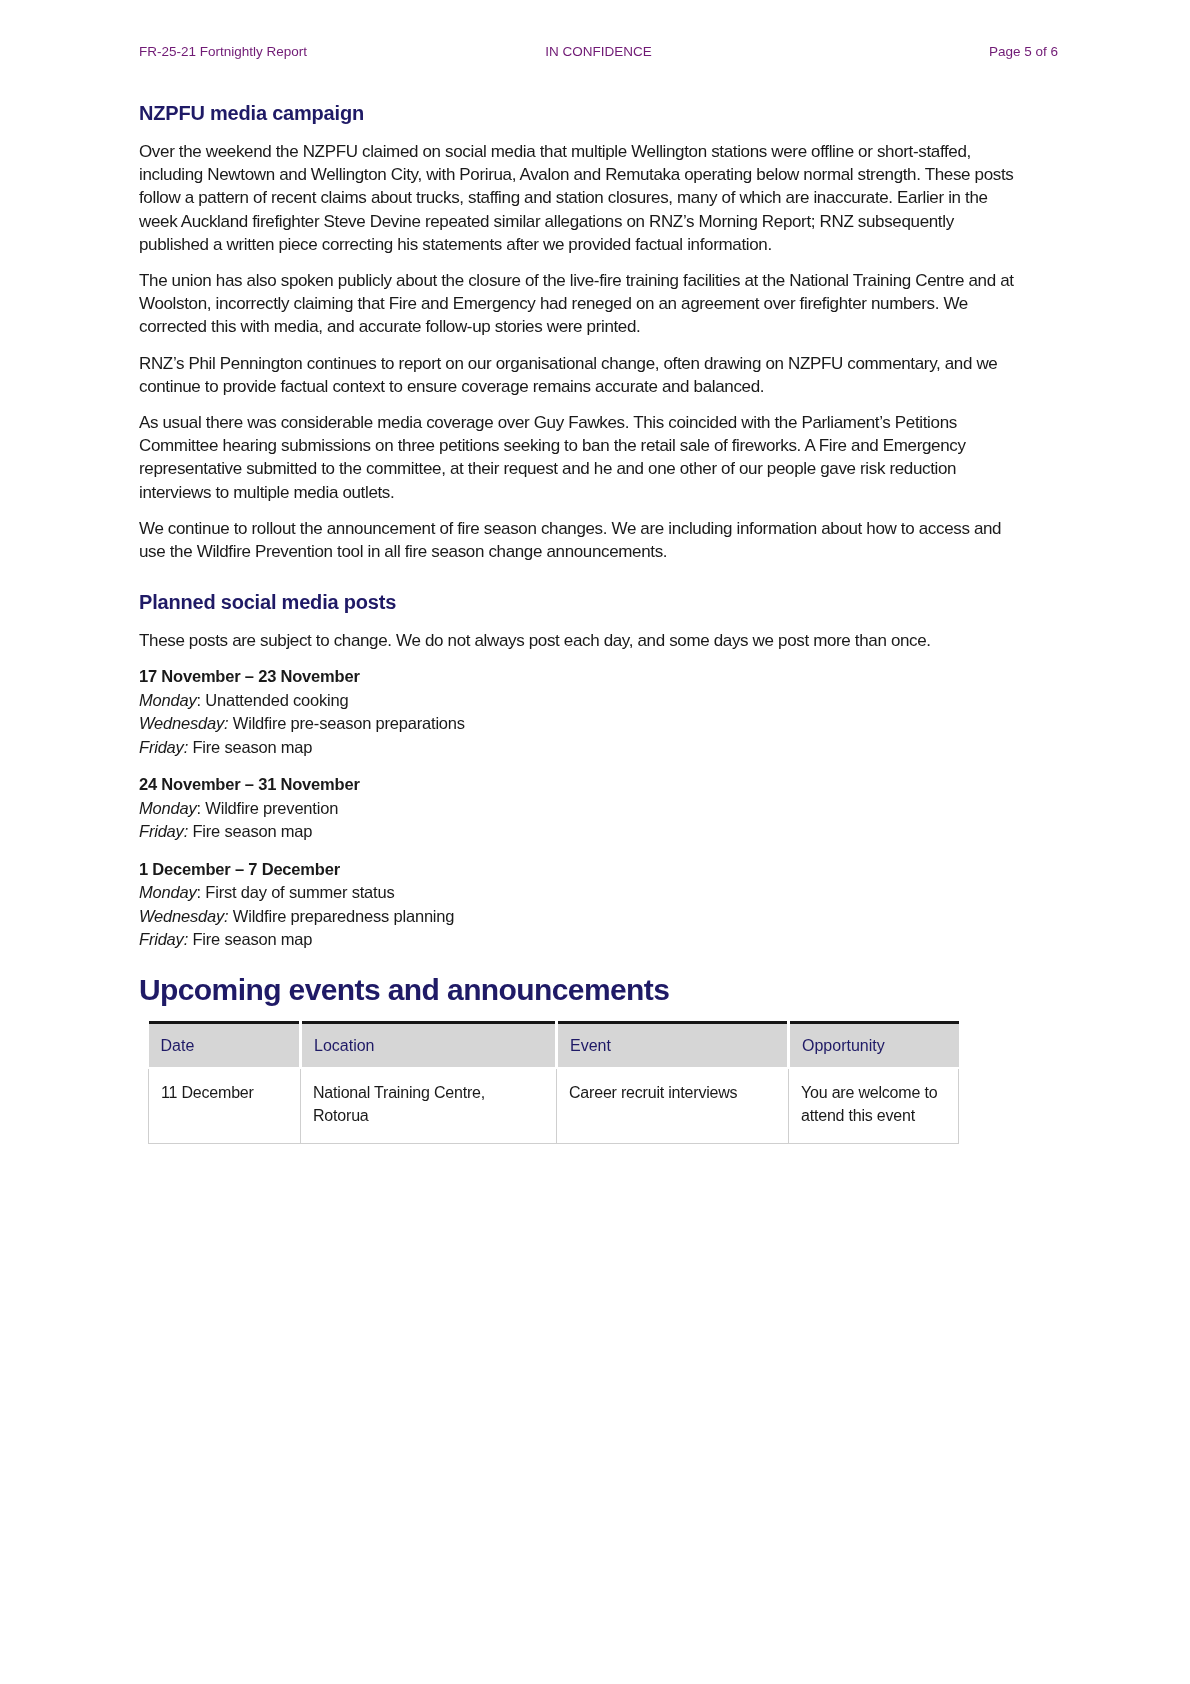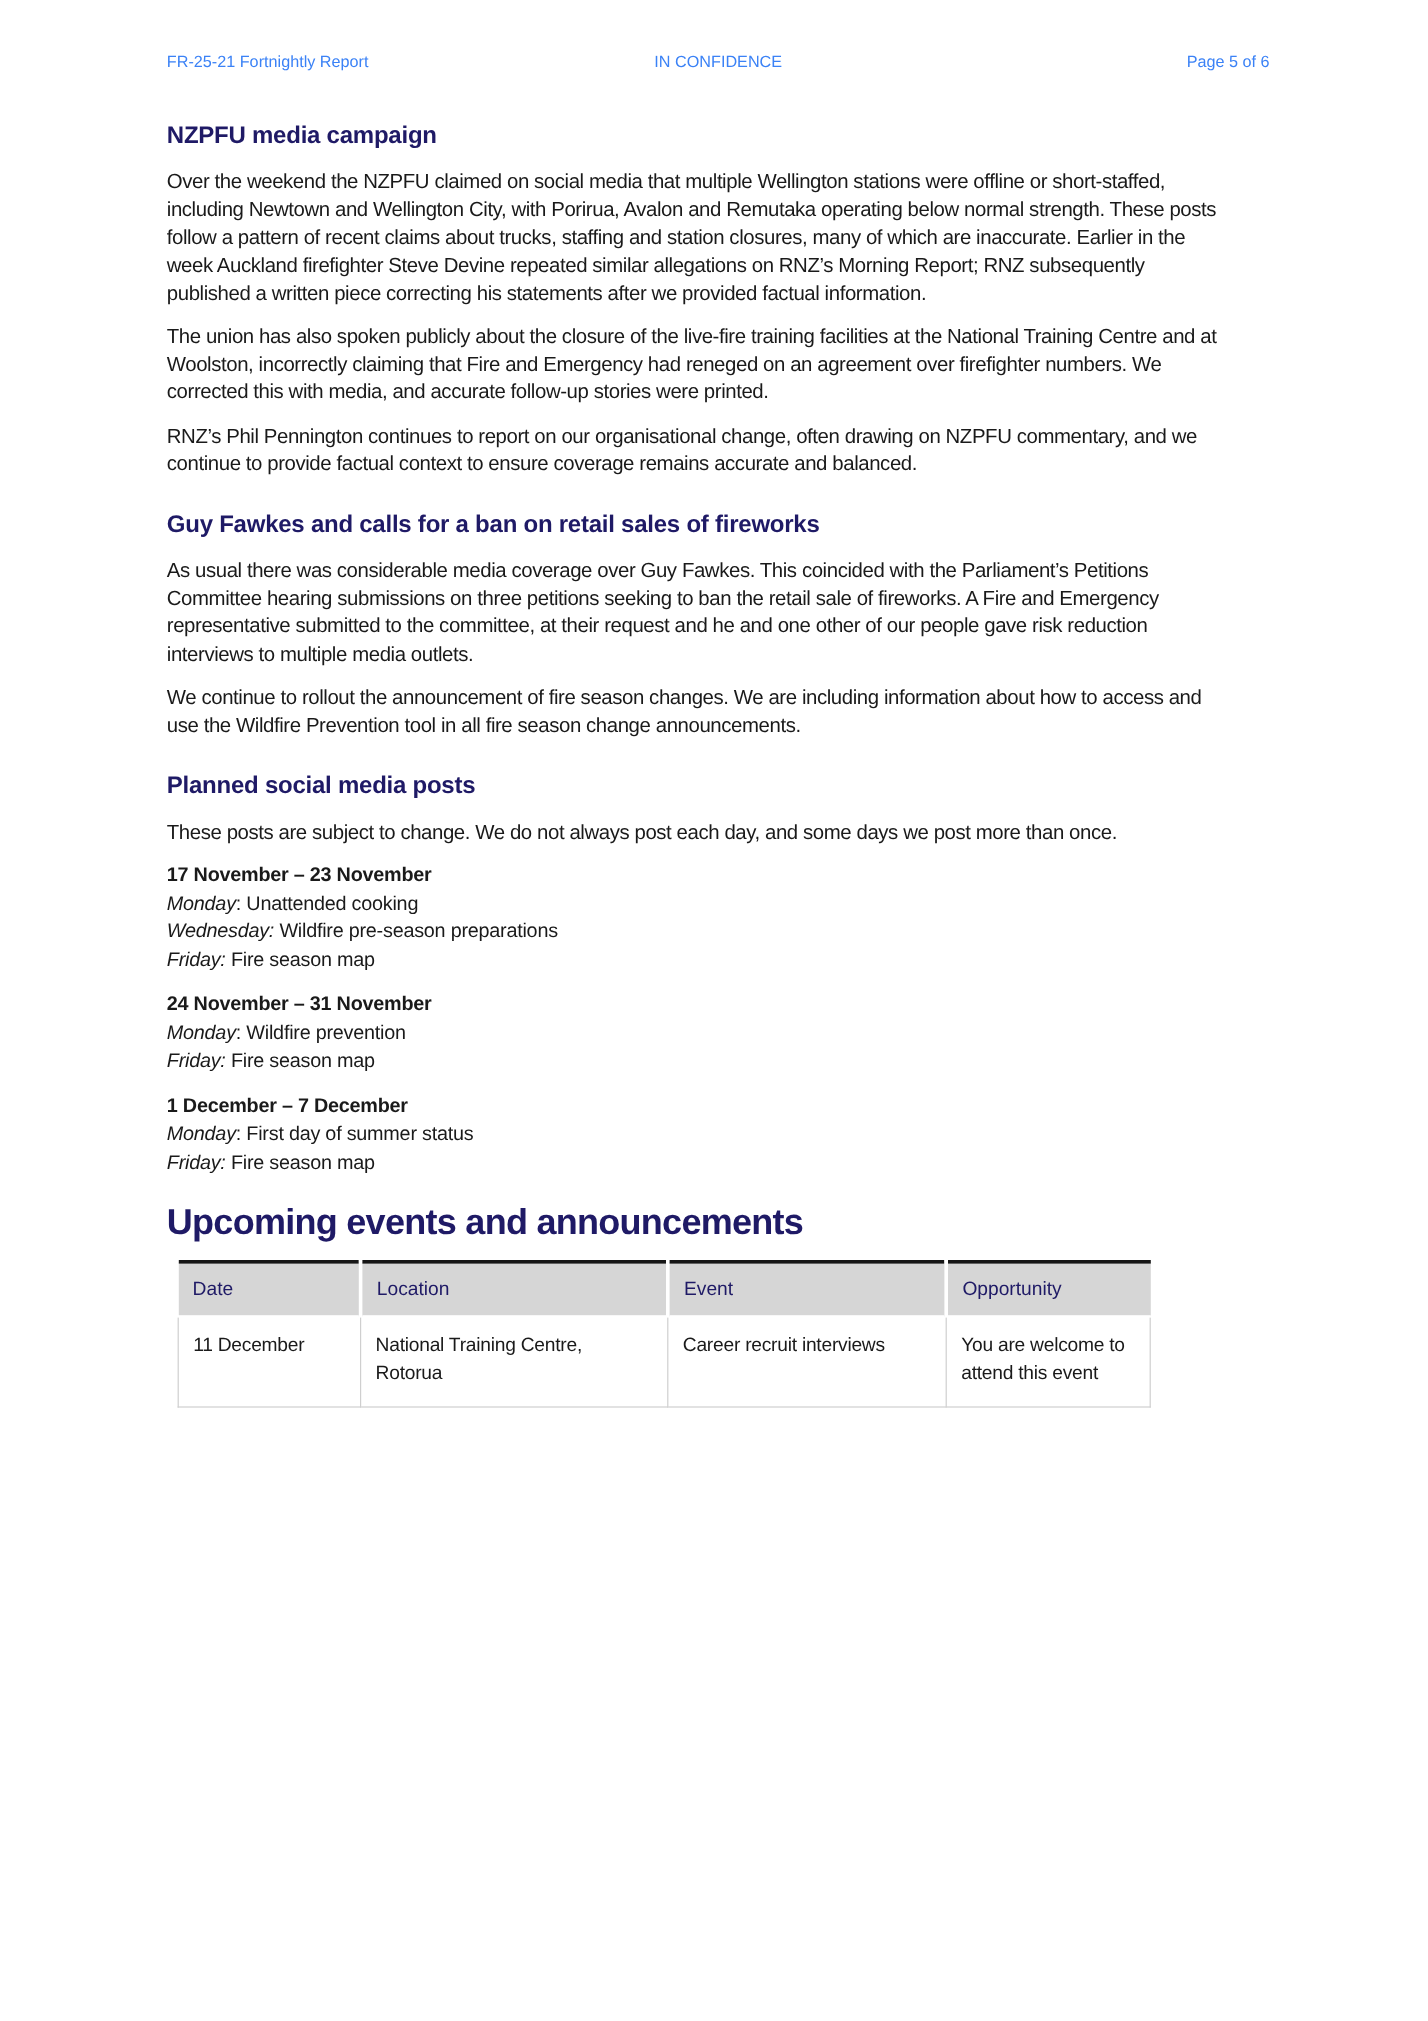--- a/index.html
+++ b/index.html
@@ -4,21 +4,21 @@
 <style>
   html, body { margin:0; padding:0; background:#ffffff; }
   body {
     width:1190px; height:1684px;
     font-family:"Liberation Sans", sans-serif;
     color:#1a1a1a;
     overflow:hidden;
   }
   .page { box-sizing:border-box; width:1190px; height:1684px; padding:44px 170px 0 139px; position:relative; }
 
-  .meta { display:flex; align-items:baseline; font-size:13.5px; color:#3b82f6; width:919px; }
+  .meta { display:flex; align-items:baseline; font-size:13.5px; color:#701a75; width:919px; }
   .meta .m-left  { flex:1 1 0; text-align:left; }
   .meta .m-center{ flex:1 1 0; text-align:center; }
   .meta .m-right { flex:1 1 0; text-align:right; }
 
   h2 {
     font-size:20px; line-height:24px; font-weight:bold;
     color:#1f1a66; margin:27px 0 15px;
     letter-spacing:-0.2px;
   }
   h2.first { margin-top:42px; }
@@ -68,21 +68,20 @@
     <span class="m-right">Page 5 of 6</span>
   </header>
 
   <main>
 
     <h2 class="first">NZPFU media campaign</h2>
     <p class="body">Over the weekend the NZPFU claimed on social media that multiple Wellington stations were offline or short-staffed, including Newtown and Wellington City, with Porirua, Avalon and Remutaka operating below normal strength. These posts follow a pattern of recent claims about trucks, staffing and station closures, many of which are inaccurate. Earlier in the week Auckland firefighter Steve Devine repeated similar allegations on RNZ’s Morning Report; RNZ subsequently published a written piece correcting his statements after we provided factual information.</p>
     <p class="body">The union has also spoken publicly about the closure of the live-fire training facilities at the National Training Centre and at Woolston, incorrectly claiming that Fire and Emergency had reneged on an agreement over firefighter numbers. We corrected this with media, and accurate follow-up stories were printed.</p>
     <p class="body">RNZ’s Phil Pennington continues to report on our organisational change, often drawing on NZPFU commentary, and we continue to provide factual context to ensure coverage remains accurate and balanced.</p>
 
-    <h2>Guy Fawkes and calls for a ban on retail sales of fireworks</h2>
     <p class="body">As usual there was considerable media coverage over Guy Fawkes. This coincided with the Parliament’s Petitions Committee hearing submissions on three petitions seeking to ban the retail sale of fireworks. A Fire and Emergency representative submitted to the committee, at their request and he and one other of our people gave risk reduction interviews to multiple media outlets.</p>
 
     <p class="body">We continue to rollout the announcement of fire season changes. We are including information about how to access and use the Wildfire Prevention tool in all fire season change announcements.</p>
 
     <h2>Planned social media posts</h2>
     <p class="body">These posts are subject to change. We do not always post each day, and some days we post more than once.</p>
 
     <div class="sched">
       <div class="sched-title">17 November – 23 November</div>
       <div class="sched-line"><em>Monday</em><span>: </span><span>Unattended cooking</span></div>
@@ -92,20 +91,21 @@
 
     <div class="sched">
       <div class="sched-title">24 November – 31 November</div>
       <div class="sched-line"><em>Monday</em><span>: </span><span>Wildfire prevention</span></div>
       <div class="sched-line"><em>Friday:</em><span> </span><span>Fire season map</span></div>
     </div>
 
     <div class="sched">
       <div class="sched-title">1 December – 7 December</div>
       <div class="sched-line"><em>Monday</em><span>: </span><span>First day of summer status</span></div>
+      <div class="sched-line"><em>Wednesday:</em><span> </span><span>Wildfire preparedness planning</span></div>
       <div class="sched-line"><em>Friday:</em><span> </span><span>Fire season map</span></div>
     </div>
 
     <h1 class="big">Upcoming events and announcements</h1>
 
     <table class="events">
       <colgroup>
         <col class="col-date">
           <col class="col-loc">
           <col class="col-event">

